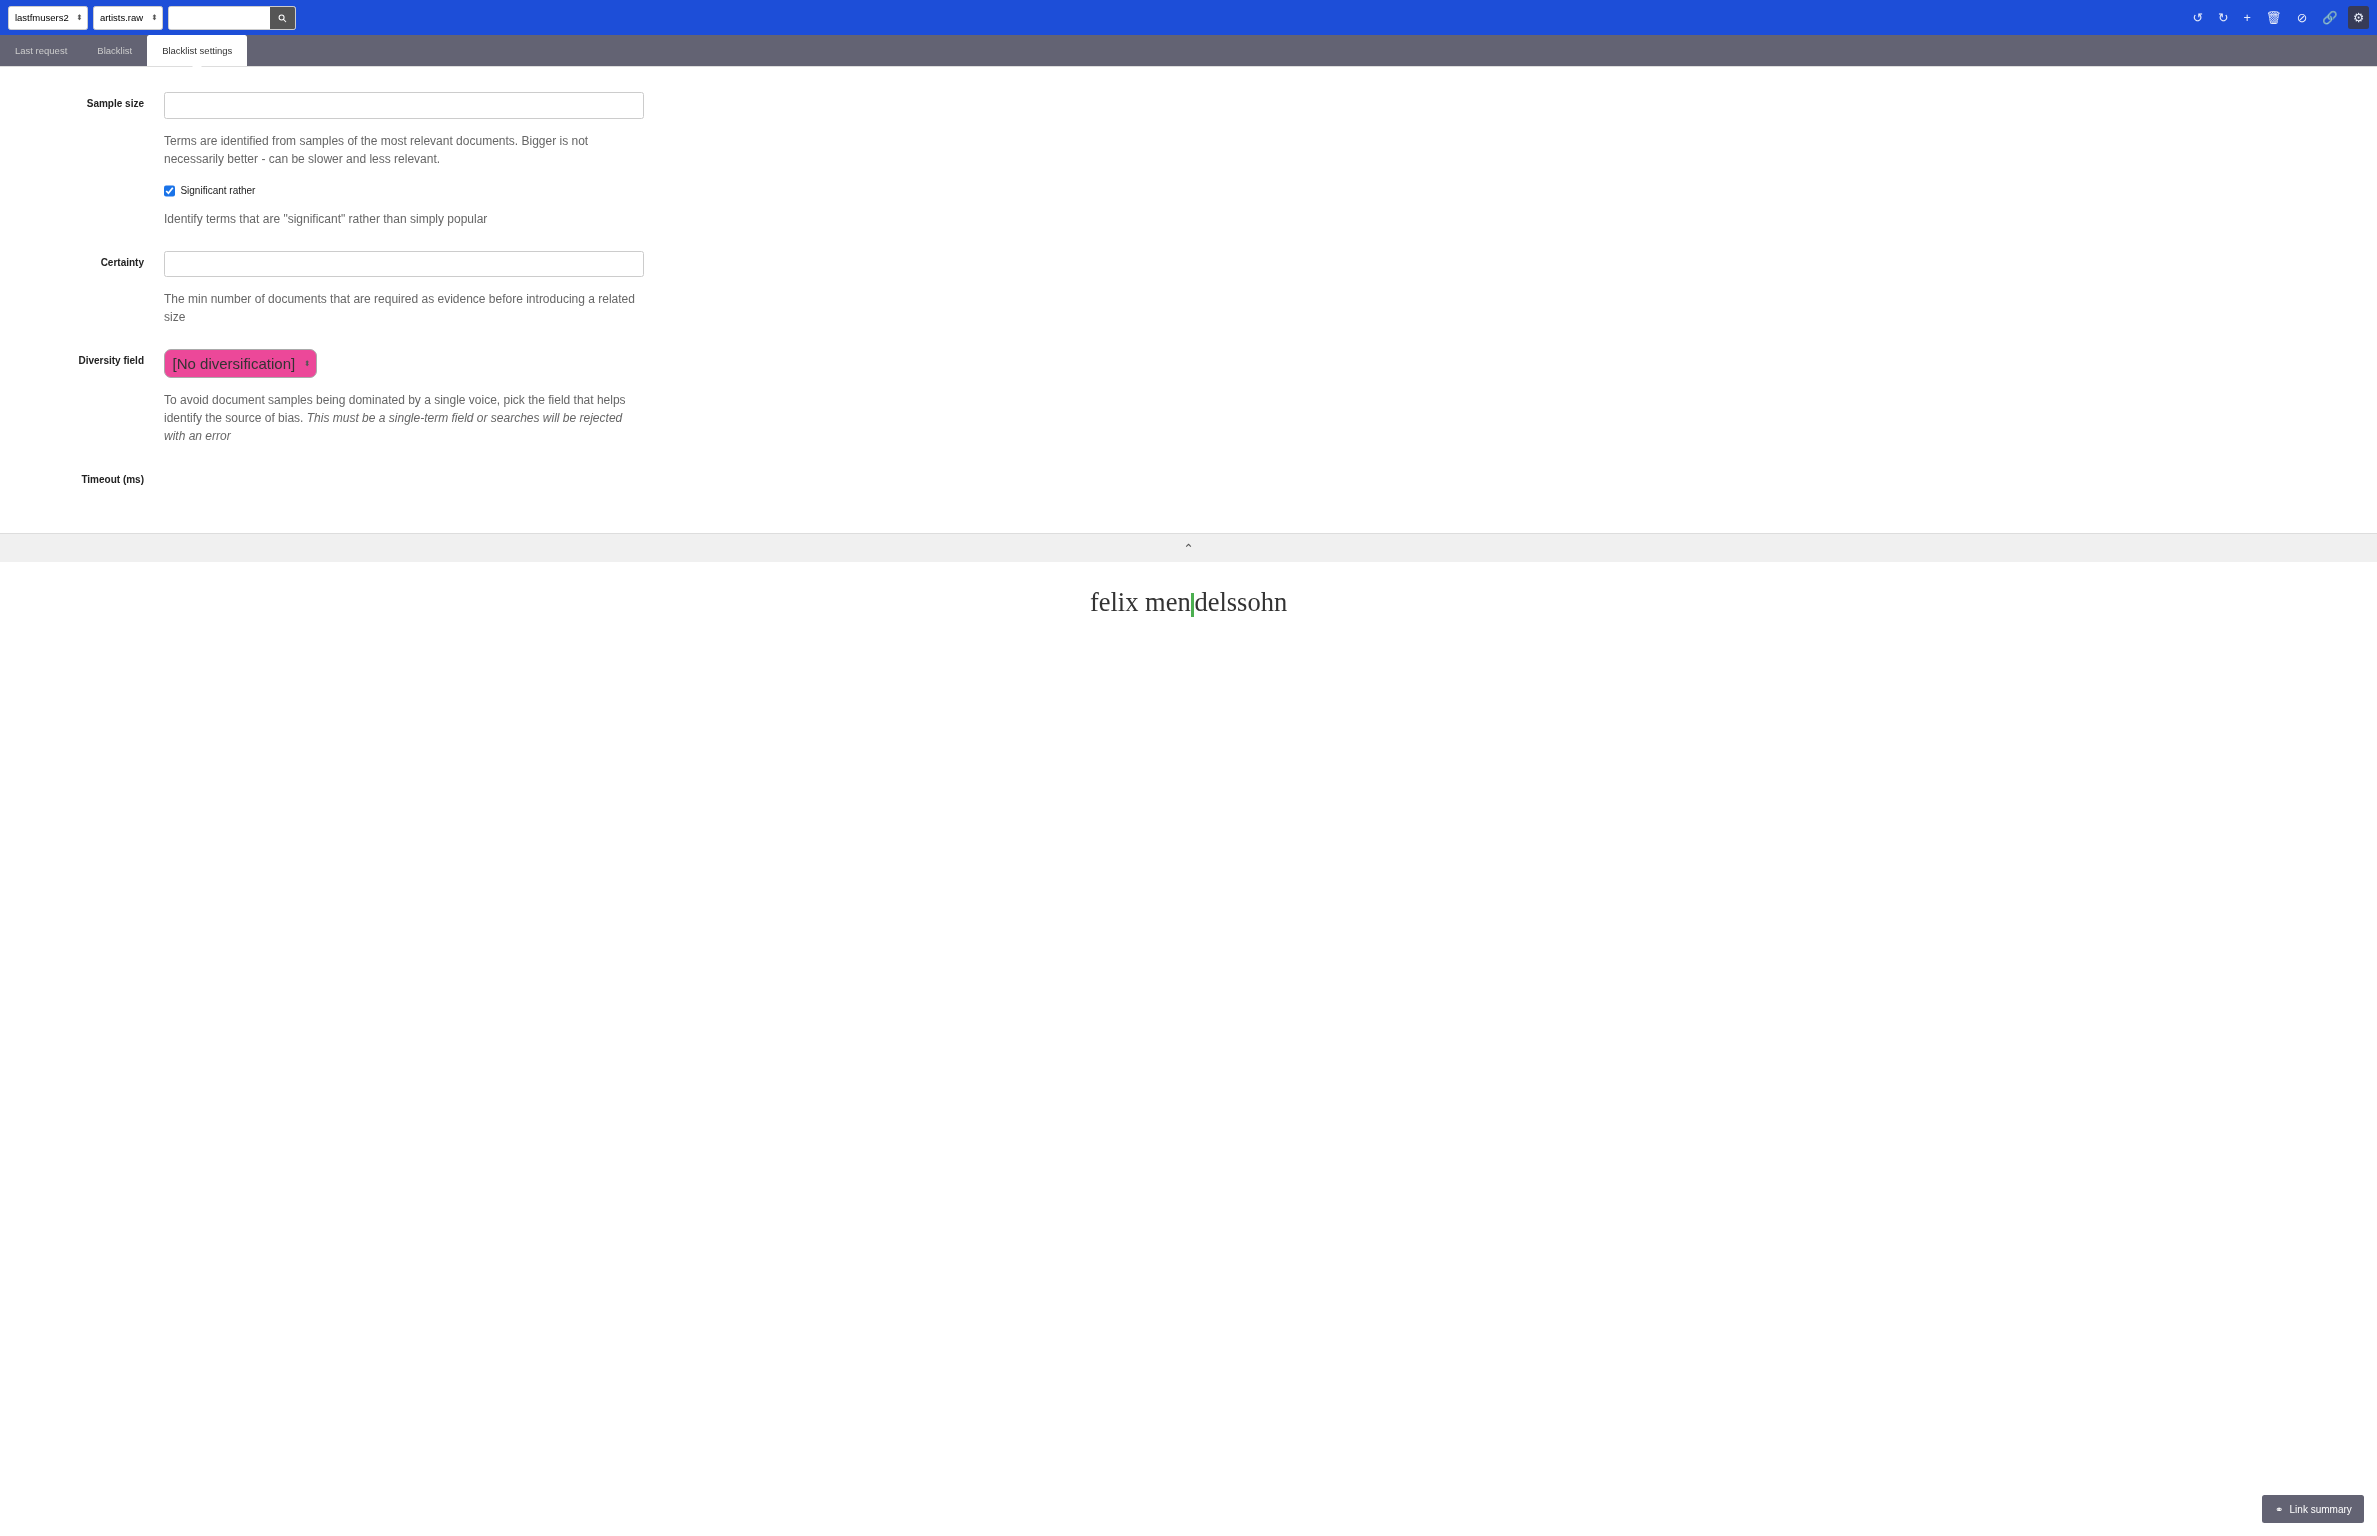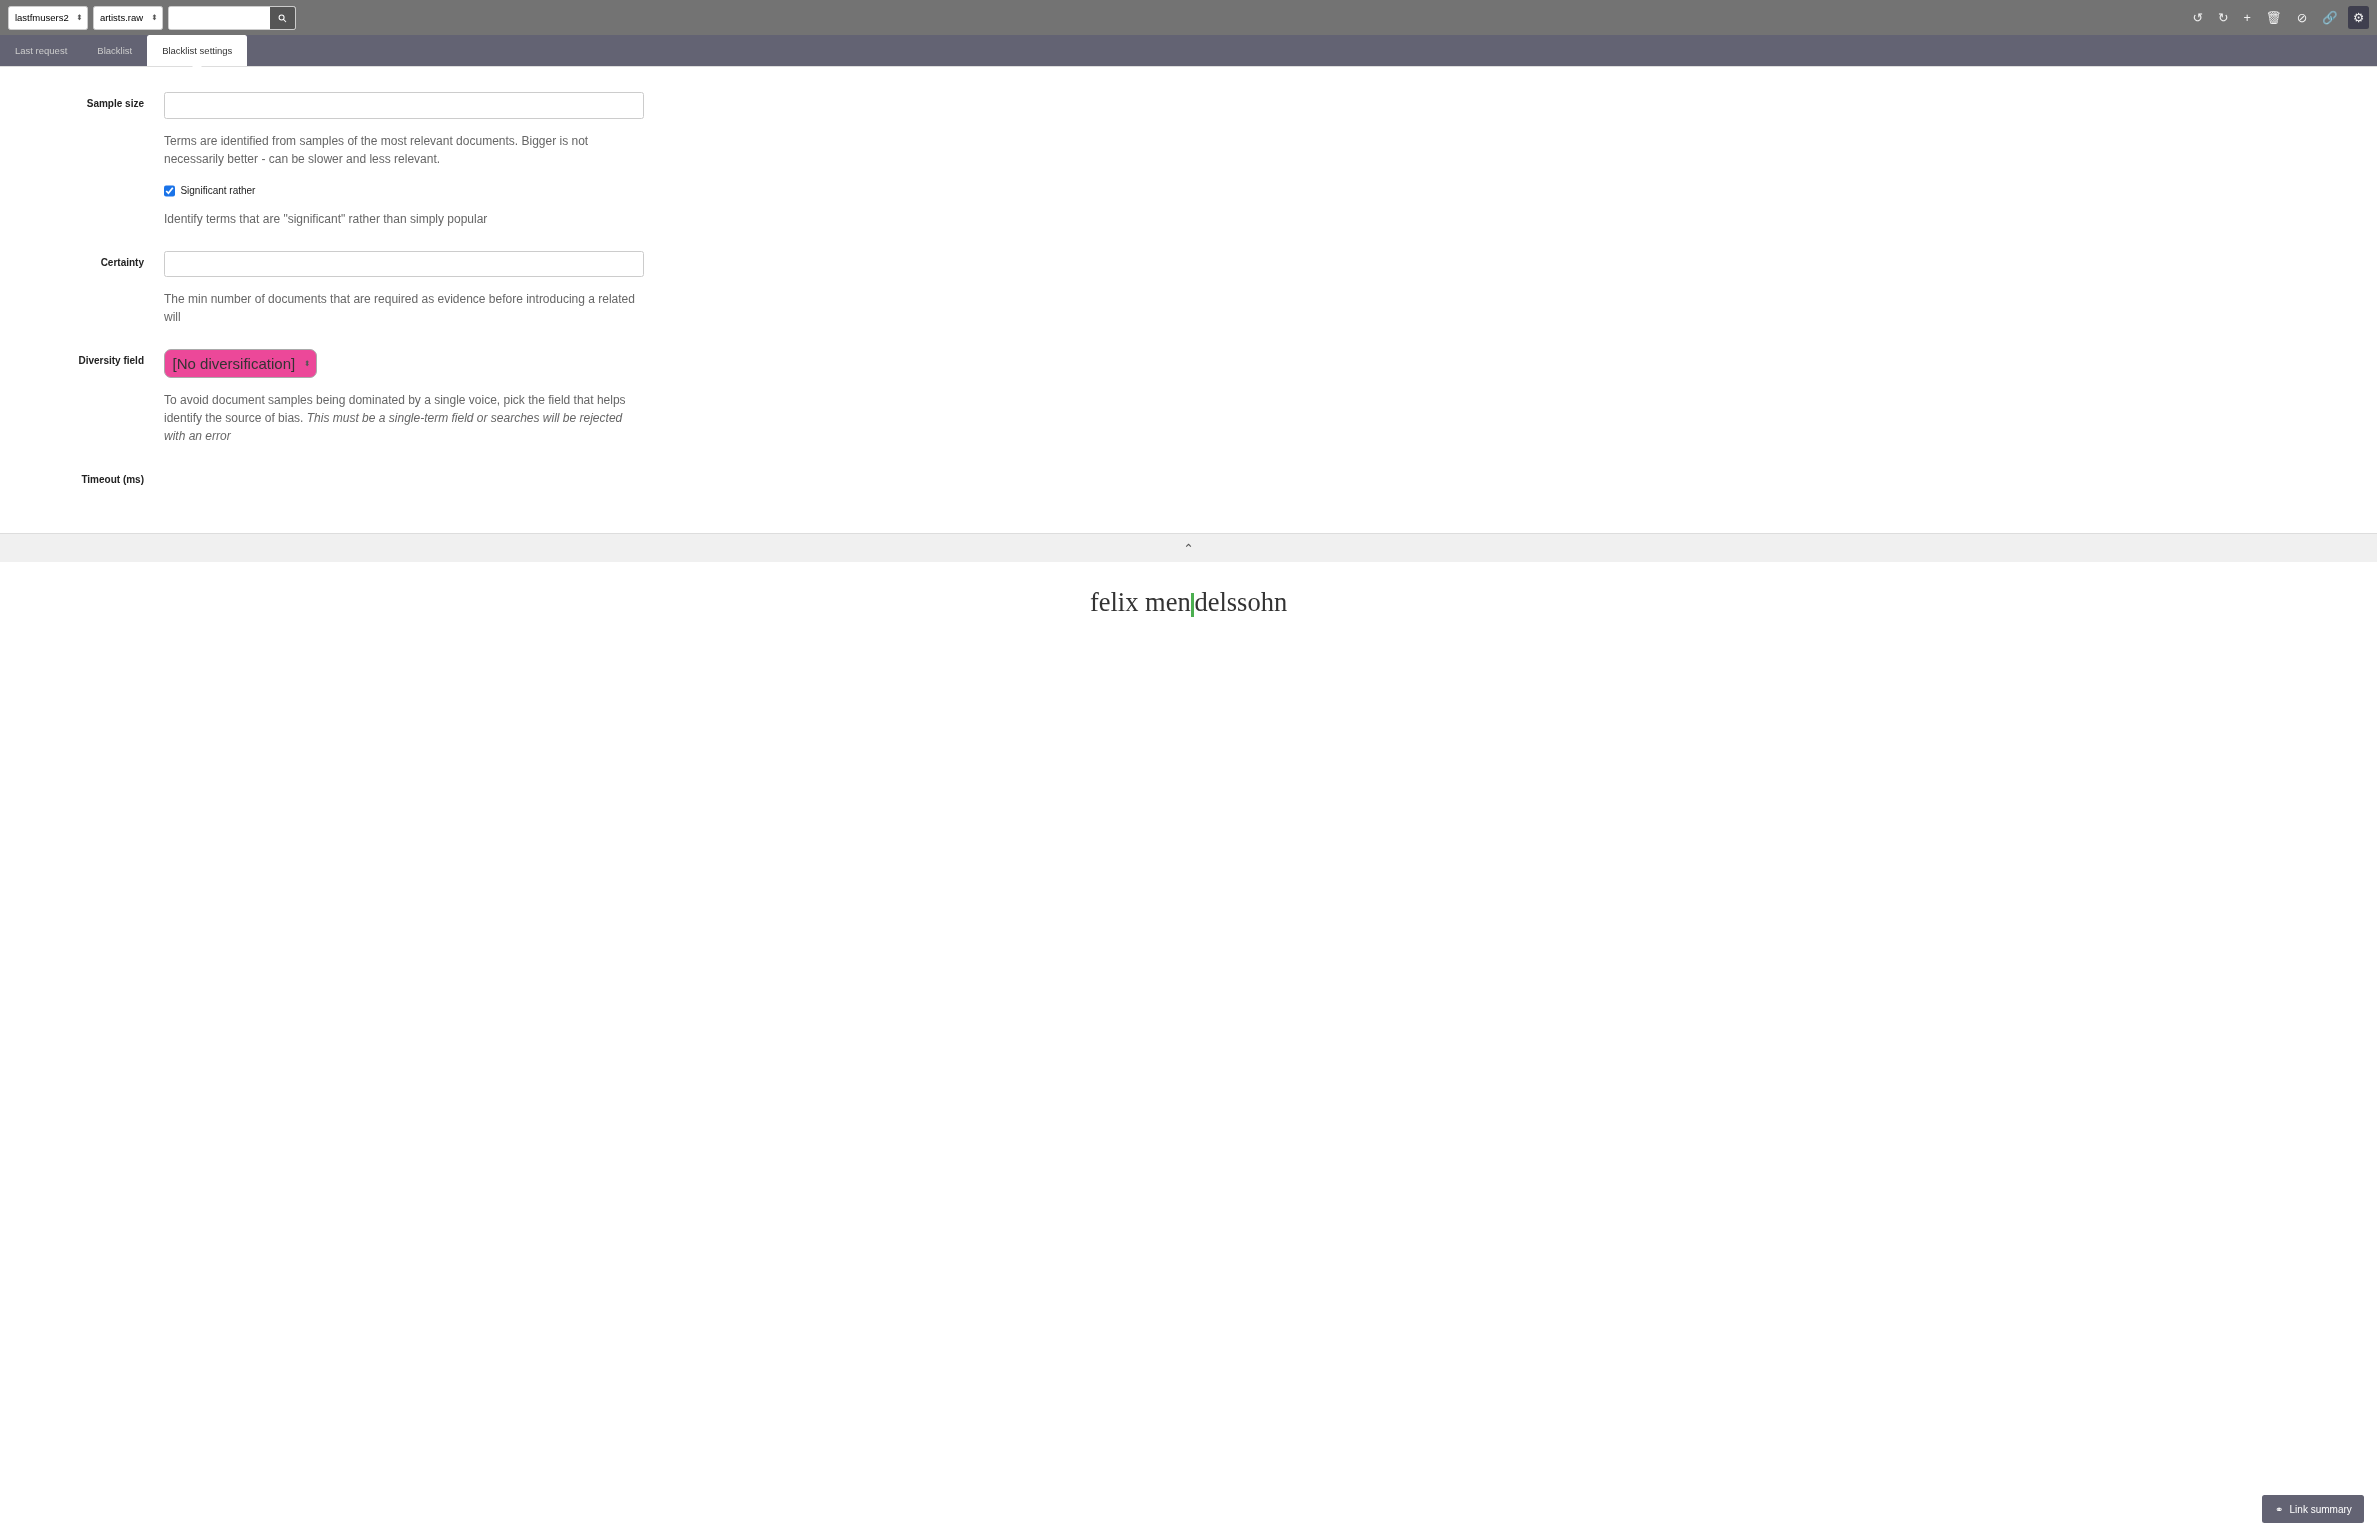--- a/index.html
+++ b/index.html
@@ -2,21 +2,21 @@
 <html style="font-size:10px"><head>
   <meta charset="utf-8">
   <style>
     * { box-sizing: border-box; margin: 0; padding: 0; }
     body { font-family: -apple-system, BlinkMacSystemFont, 'Segoe UI', Helvetica, Arial, sans-serif; font-size: 10px; background: #fff; }
 
     
     .toolbar {
       display: flex;
       align-items: center;
-      background: #737373;
+      background: #1d4ed8;
       padding: 0 7.6px;
       height: 35px;
       gap: 5px;
     }
     .toolbar-select {
       appearance: none;
       -webkit-appearance: none;
       background: #fff;
       border: 0.6px solid #ccc;
       border-radius: 2.5px;
@@ -348,21 +348,21 @@
         </div>
         <div class="settings-description">Identify terms that are "significant" rather than simply popular</div>
       </div>
     </div>
   </div>
 
   <div class="settings-row">
     <div class="settings-label">Certainty</div>
     <div class="settings-content">
       <input type="text" class="settings-input" style="">
-      <div class="settings-description">The min number of documents that are required as evidence before introducing a related will</div>
+      <div class="settings-description">The min number of documents that are required as evidence before introducing a related size</div>
     </div>
   </div>
 
   <div class="settings-row">
     <div class="settings-label">Diversity field</div>
     <div class="settings-content">
       <div class="diversity-select-wrapper">
         <select class="diversity-select"><option>[No diversification]</option></select>
       </div>
       <div class="settings-description">

